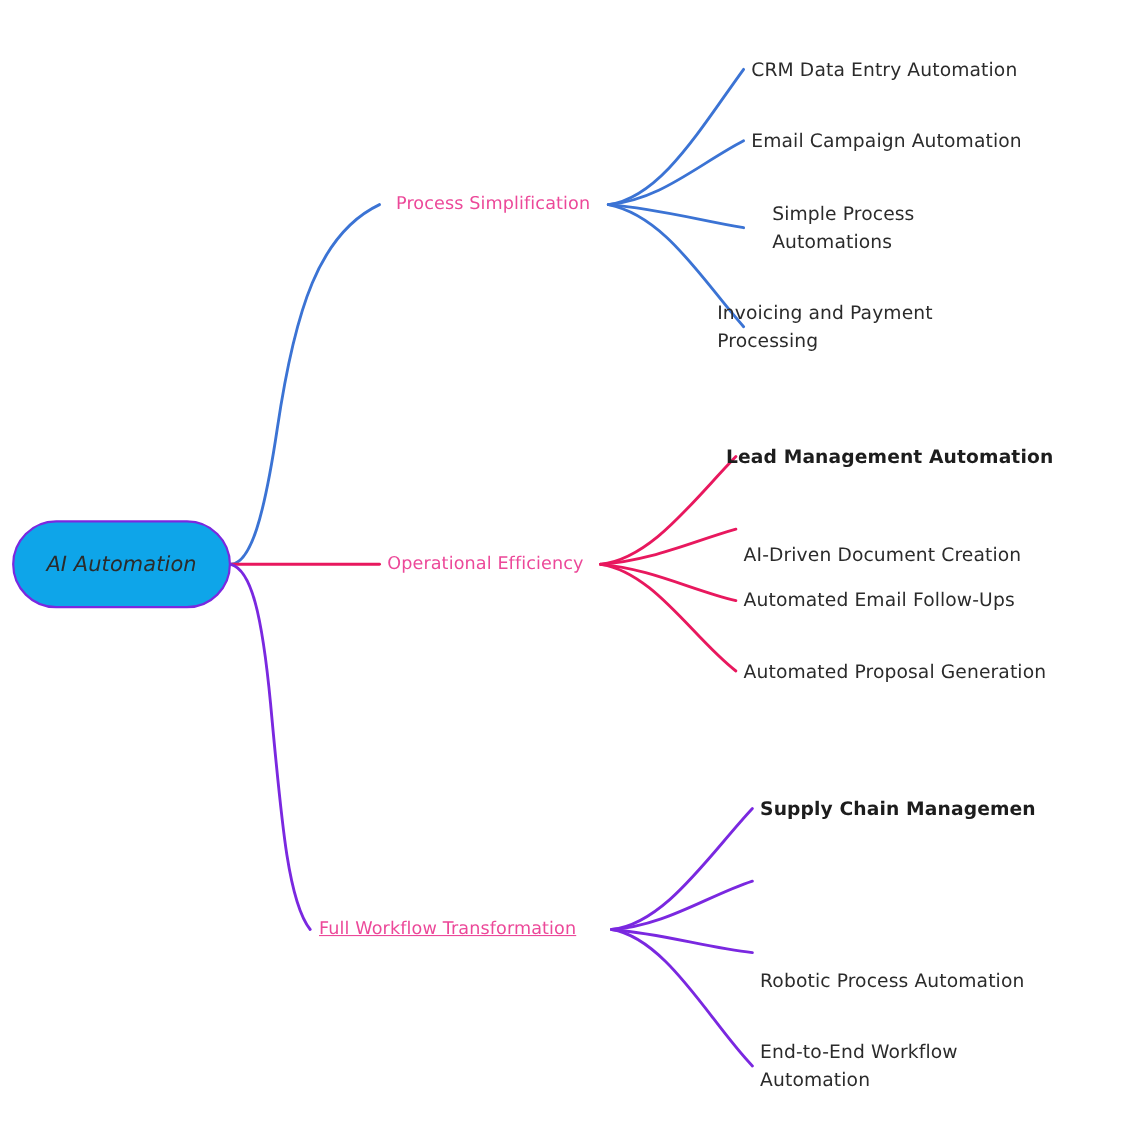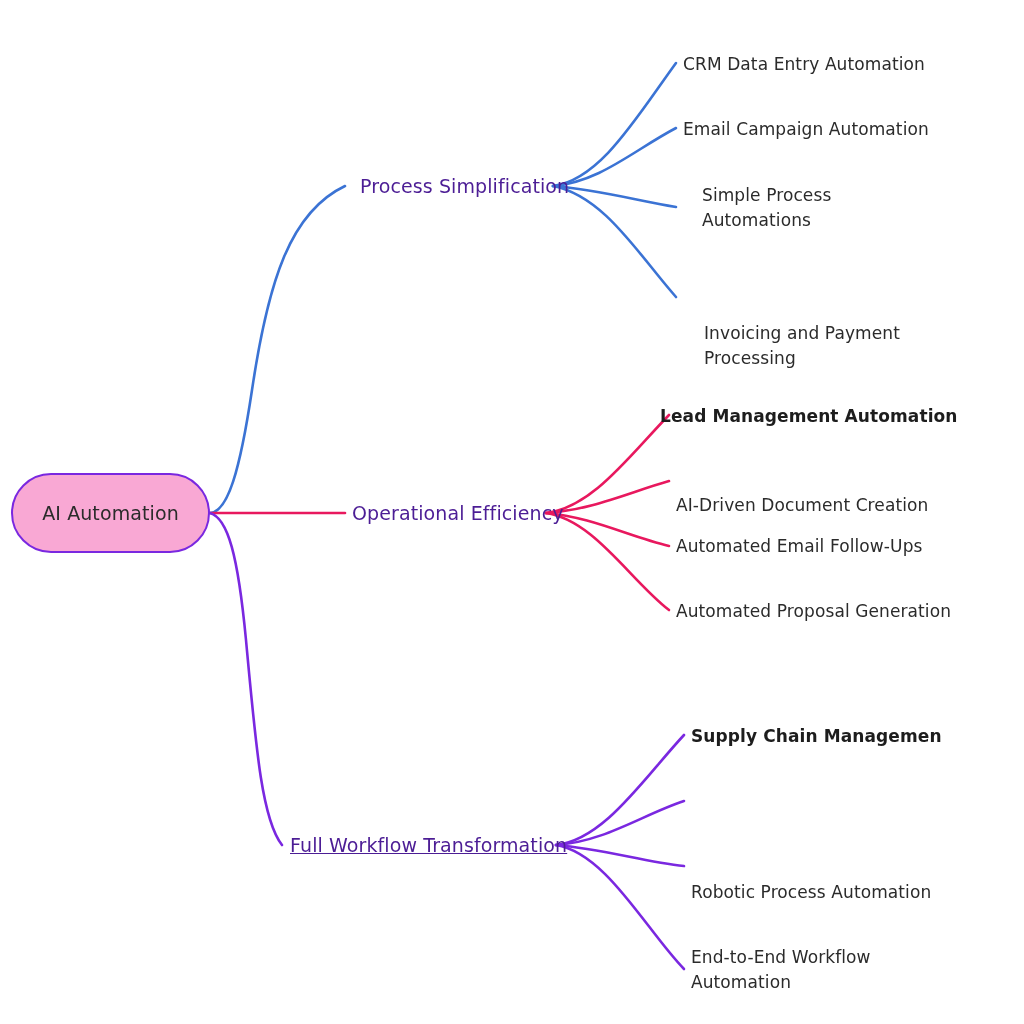--- a/index.html
+++ b/index.html
@@ -32,34 +32,35 @@
   }
   .root-node {
     position: absolute;
     left: 11px;
     top: 473px;
     width: 199px;
     height: 80px;
     box-sizing: border-box;
     border: 2.5px solid #7a28e0;
     border-radius: 42px;
-    background: #f9a8d4;
+    background: #0ea5e9;
     display: flex;
     align-items: center;
     justify-content: center;
+    font-style: italic;
   }
   .root-node .root-text {
     color: #2b2b2b;
     font-size: 19px;
     letter-spacing: 0.1px;
   }
   .branch-label {
     position: absolute;
-    color: #4c1d95;
-    font-size: 19px;
+    color: #ec4899;
+    font-size: 16px;
     letter-spacing: 0.1px;
     white-space: nowrap;
   }
   .leaf-label.bold { font-weight: bold; color: #1d1d1d; }
 </style>
 </head>
 <body>
 
 <div id="canvas">
 
@@ -94,21 +95,21 @@
   <div class="branch-label" style="left:360px; top:175px;">Process Simplification</div>
 
   <div class="branch-label" style="left:352px; top:502px;">Operational Efficiency</div>
 
   <div class="branch-label" style="left:290px; top:834px;text-decoration:underline;">Full Workflow Transformation</div>
 
   <div class="node-label leaf-label" style="left:683px; top:52px;">CRM Data Entry Automation</div>
   <div class="node-label leaf-label" style="left:683px; top:117px;">Email Campaign Automation</div>
   <div class="node-label leaf-label" style="left:702px; top:183px;">Simple Process
 Automations</div>
-  <div class="node-label leaf-label" style="left:704px; top:273px;margin-top:48px;">Invoicing and Payment
+  <div class="node-label leaf-label" style="left:652px; top:273px;">Invoicing and Payment
 Processing</div>
 
   <div class="node-label leaf-label bold" style="left:660px; top:404px;">Lead Management Automation</div>
   <div class="node-label leaf-label" style="left:676px; top:469px;margin-top:24px;">AI-Driven Document Creation</div>
   <div class="node-label leaf-label" style="left:676px; top:534px;">Automated Email Follow-Ups</div>
   <div class="node-label leaf-label" style="left:676px; top:599px;">Automated Proposal Generation</div>
 
   <div class="node-label leaf-label bold" style="left:691px; top:724px;">Supply Chain Managemen</div>
   <div class="node-label leaf-label" style="left:691px; top:880px;">Robotic Process Automation</div>
   <div class="node-label leaf-label" style="left:691px; top:945px;">End-to-End Workflow

